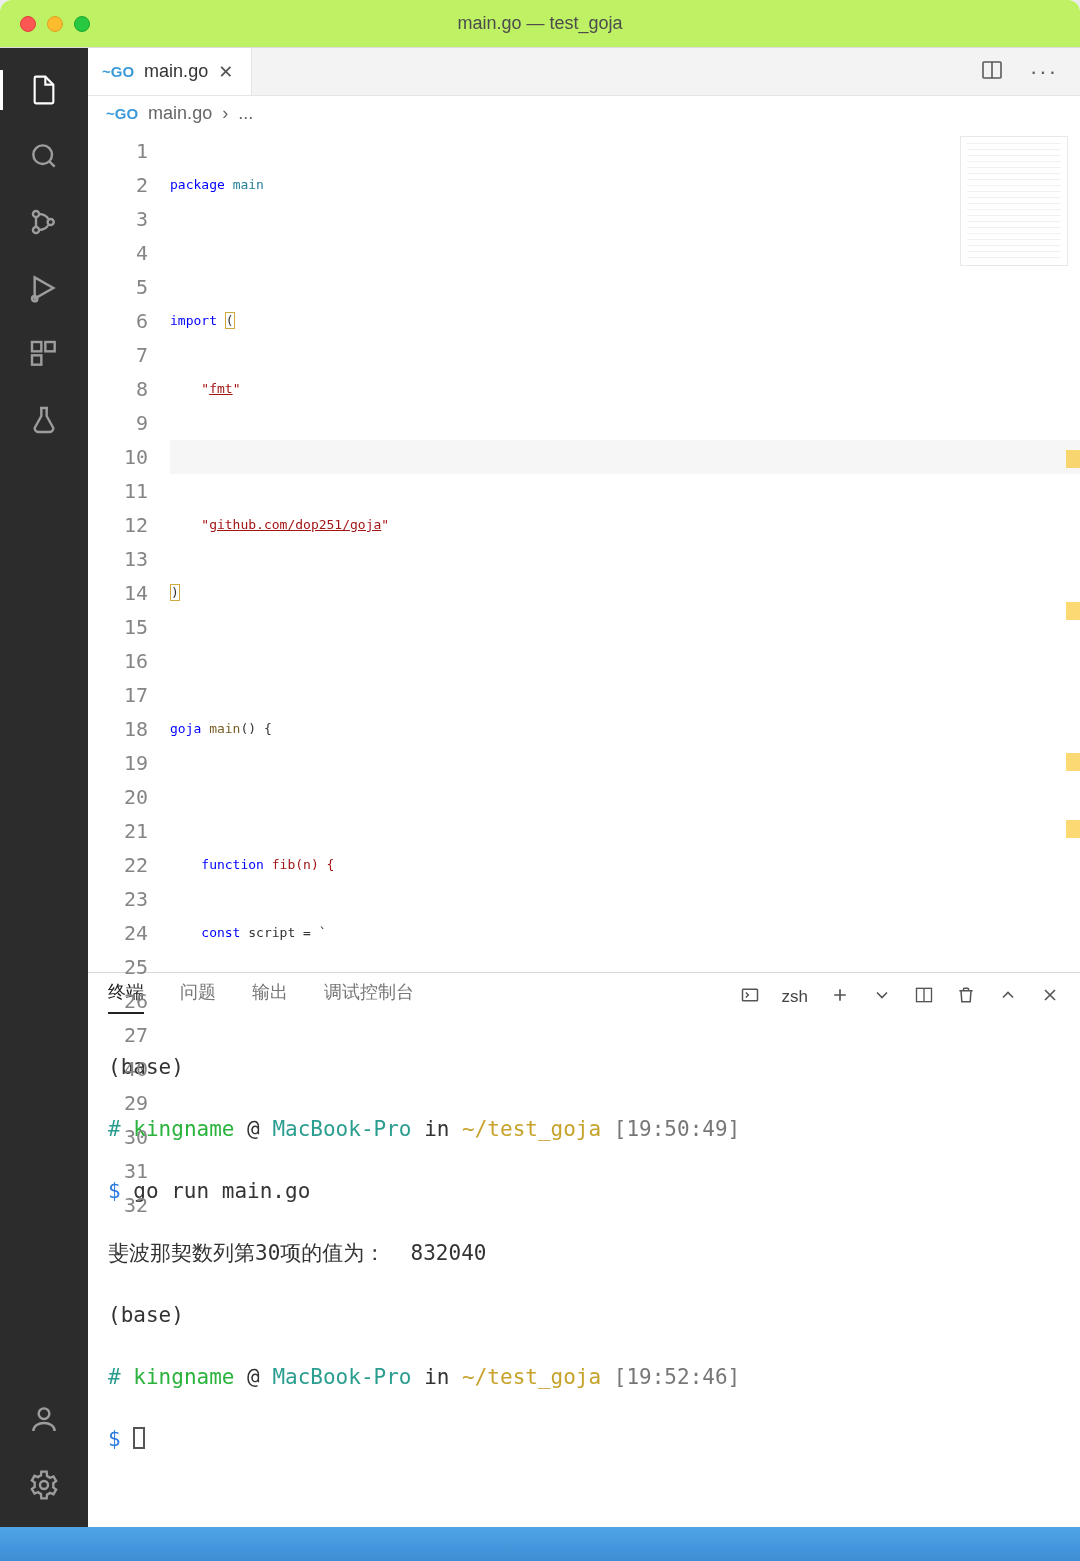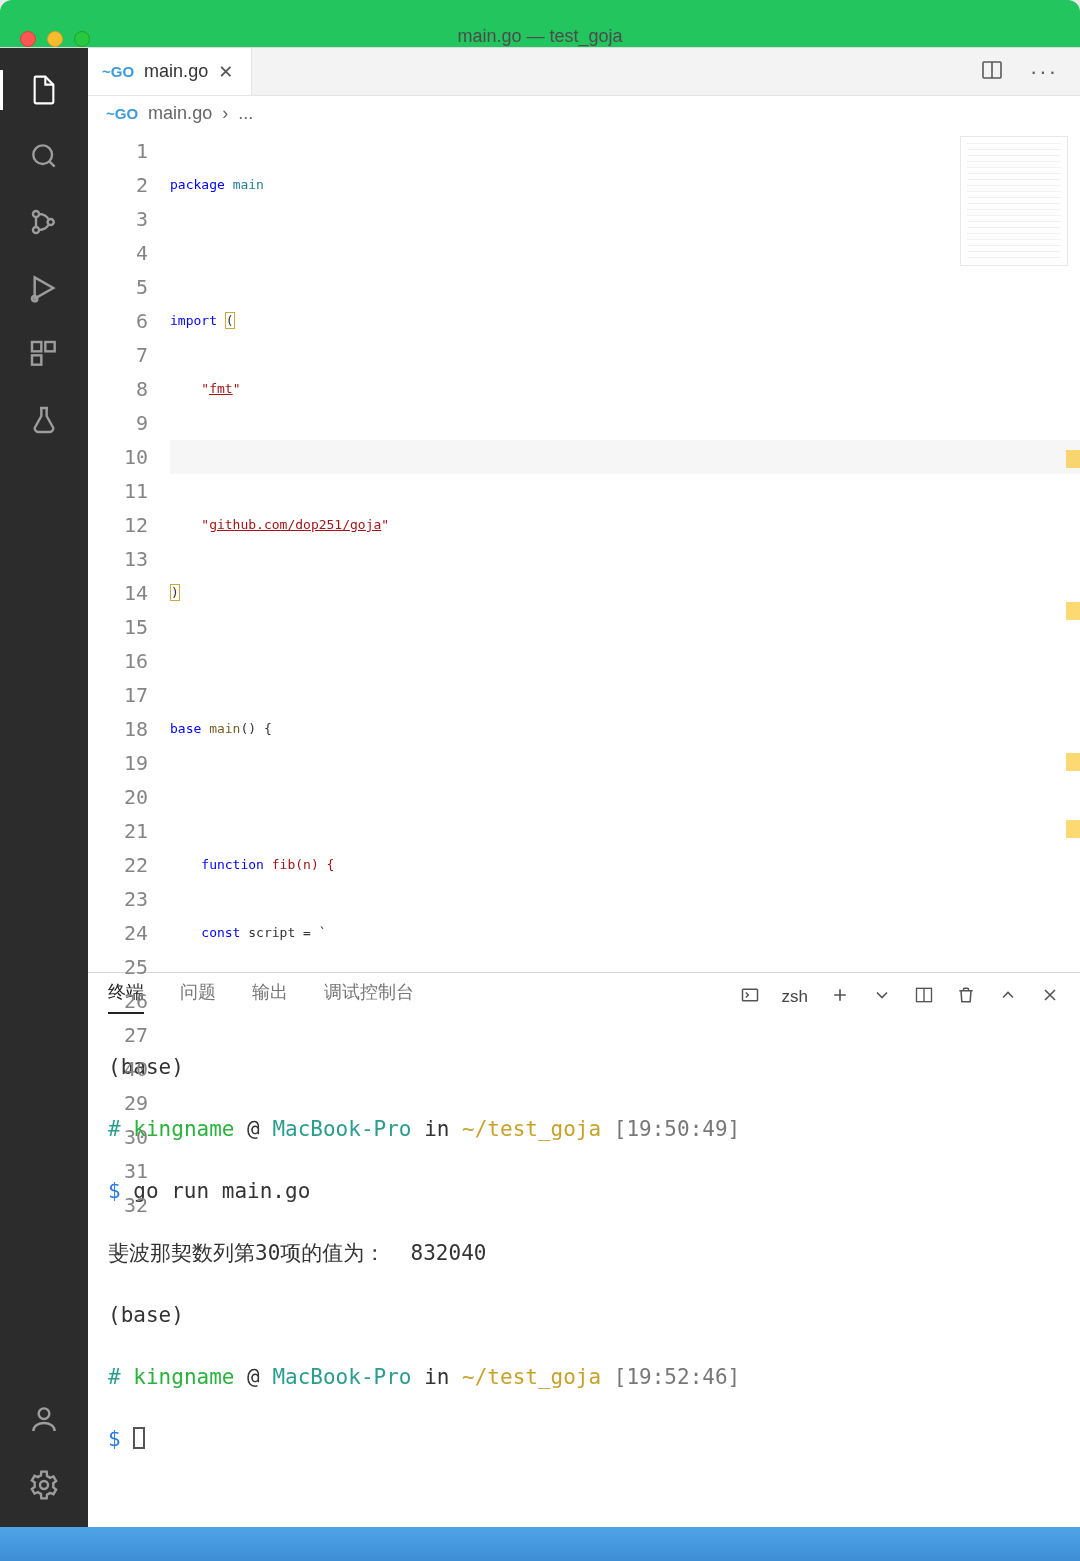--- a/index.html
+++ b/index.html
@@ -1,20 +1,20 @@
 <!DOCTYPE html>
 <html><head>
 <meta charset="utf-8">
 <style>
 * { box-sizing: border-box; margin: 0; padding: 0; }
 html, body { width: 1080px; height: 1561px; overflow: hidden; font-family: -apple-system, "Helvetica Neue", sans-serif; background: #ececec; }
 .window { width: 1080px; height: 1561px; background: #fff; display: flex; flex-direction: column; border-radius: 12px 12px 0 0; overflow: hidden; }
 
 
-.titlebar { height: 48px; background: #22c55e; border-bottom: 1px solid #dcdcdc; display: flex; align-items: flex-end; position: relative; }
+.titlebar { height: 48px; background: #bef264; border-bottom: 1px solid #dcdcdc; display: flex; align-items: center; position: relative; }
 .traffic { display: flex; gap: 11px; margin-left: 20px; }
 .traffic .dot { width: 16px; height: 16px; border-radius: 50%; }
 .dot.red { background: #fc5753; border: 1px solid #e14038; }
 .dot.yellow { background: #fdbc2e; border: 1px solid #dea022; }
 .dot.green { background: #28c840; border: 1px solid #1ca72c; }
 .title { position: absolute; left: 0; right: 0; text-align: center; font-size: 18px; color: #4c4c4c; }
 
 
 .body { flex: 1; display: flex; min-height: 0; }
 
@@ -214,21 +214,21 @@
           </div>
         <div class="code" id="codearea">
 <div><span class="kw">package</span> <span class="ident">main</span></div>
 <div>&nbsp;</div>
 <div><span class="kw">import</span> <span class="box">(</span></div>
 <div>    <span class="str">"</span><span class="strlink">fmt</span><span class="str">"</span></div>
 <div class="cursor-row">&nbsp;</div>
 <div>    <span class="str">"</span><span class="strlink">github.com/dop251/goja</span><span class="str">"</span></div>
 <div><span class="box">)</span></div>
 <div>&nbsp;</div>
-<div><span class="kw">base</span> <span class="fnname">main</span><span>() {</span></div>
+<div><span class="kw">goja</span> <span class="fnname">main</span><span>() {</span></div>
 <div>&nbsp;</div>
 <div>    <span class="kw">function</span><span class="str"> fib(n) {</span></div>
 <div>    <span class="kw">const</span> <span>script</span><span> = `</span></div>
 
 
 
 
 
 
 

